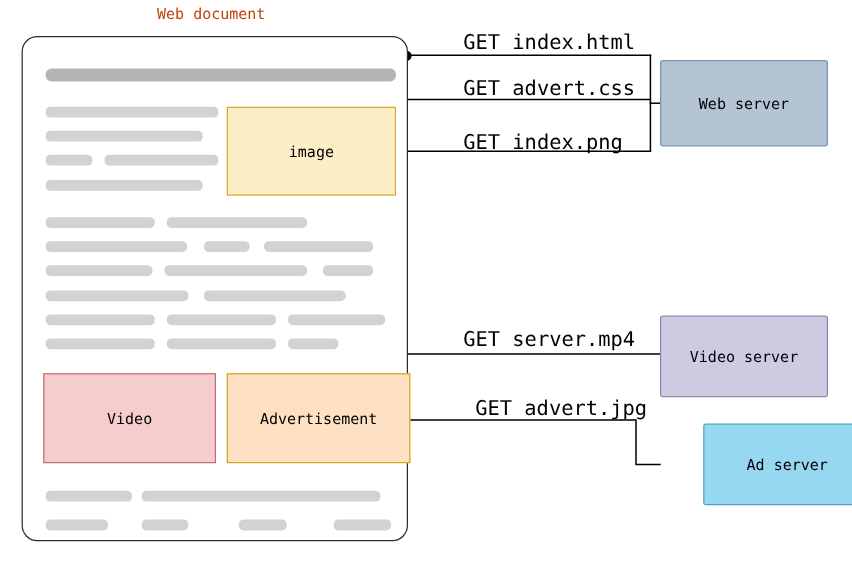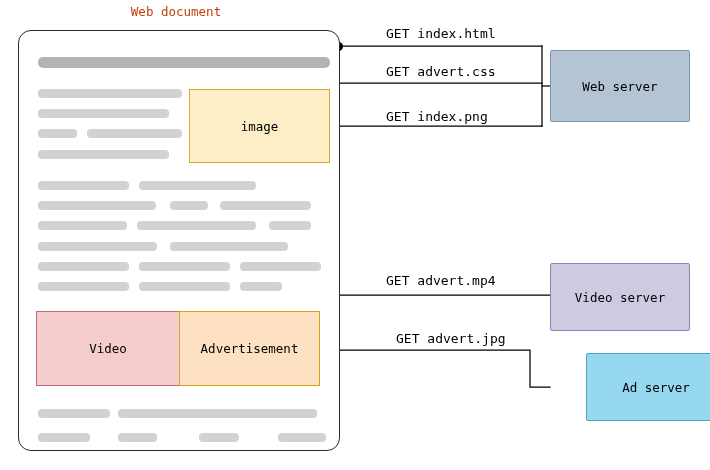--- a/index.html
+++ b/index.html
@@ -118,21 +118,21 @@
     border: 1.3px solid #8f86b5;
   }
   .server.adsrv {
     background: #96d8ef;
     border: 1.3px solid #4ba4c6;
   }
 
   
   .edge-label {
     position: absolute;
-    font-size: 13px;
+    font-size: 17px;
     color: #000000;
     white-space: nowrap;
     background: transparent;
   }
 
   
   .dot {
     position: absolute;
     width: 9px;
     height: 9px;
@@ -209,31 +209,31 @@
     <span class="bar" style="left:38px;  top:433px; width:52px;"></span>
     <span class="bar" style="left:118px; top:433px; width:39px;"></span>
     <span class="bar" style="left:199px; top:433px; width:40px;"></span>
     <span class="bar" style="left:278px; top:433px; width:48px;"></span>
   </div>
 
   <div class="block image" style="left:189px; top:89px;  width:141px; height:74px;">image</div>
 
   <div class="block video" style="left:36px;  top:311px; width:144px; height:75px;text-align:center;">Video</div>
 
-  <div class="block advert" style="left:179px; top:311px; width:141px; height:75px;">Advertisement</div>
+  <div class="block advert" style="left:189px; top:311px; width:153px; height:75px;">Advertisement</div>
 
   <div class="server videosrv" style="left:550px; top:263px; width:140px; height:68px;">Video server</div>
 
   <div class="server web" style="left:550px; top:50px;  width:140px; height:72px;">Web server</div>
 
   <div class="server adsrv" style="left:550px; top:353px; width:140px; height:68px;margin-left:36px;">Ad server</div>
 
   <div class="edge-label" style="left:386px; top:26px;">GET index.html</div>
 
   <div class="edge-label" style="left:386px; top:64px;">GET advert.css</div>
 
   <div class="edge-label" style="left:386px; top:109px;">GET index.png</div>
 
-  <div class="edge-label" style="left:386px; top:273px;">GET advert.mp4</div>
+  <div class="edge-label" style="left:386px; top:273px;">GET server.mp4</div>
 
   <div class="edge-label" style="left:386px; top:331px;margin-left:10px;">GET advert.jpg</div>
 
 </div>
 
 </body></html>

